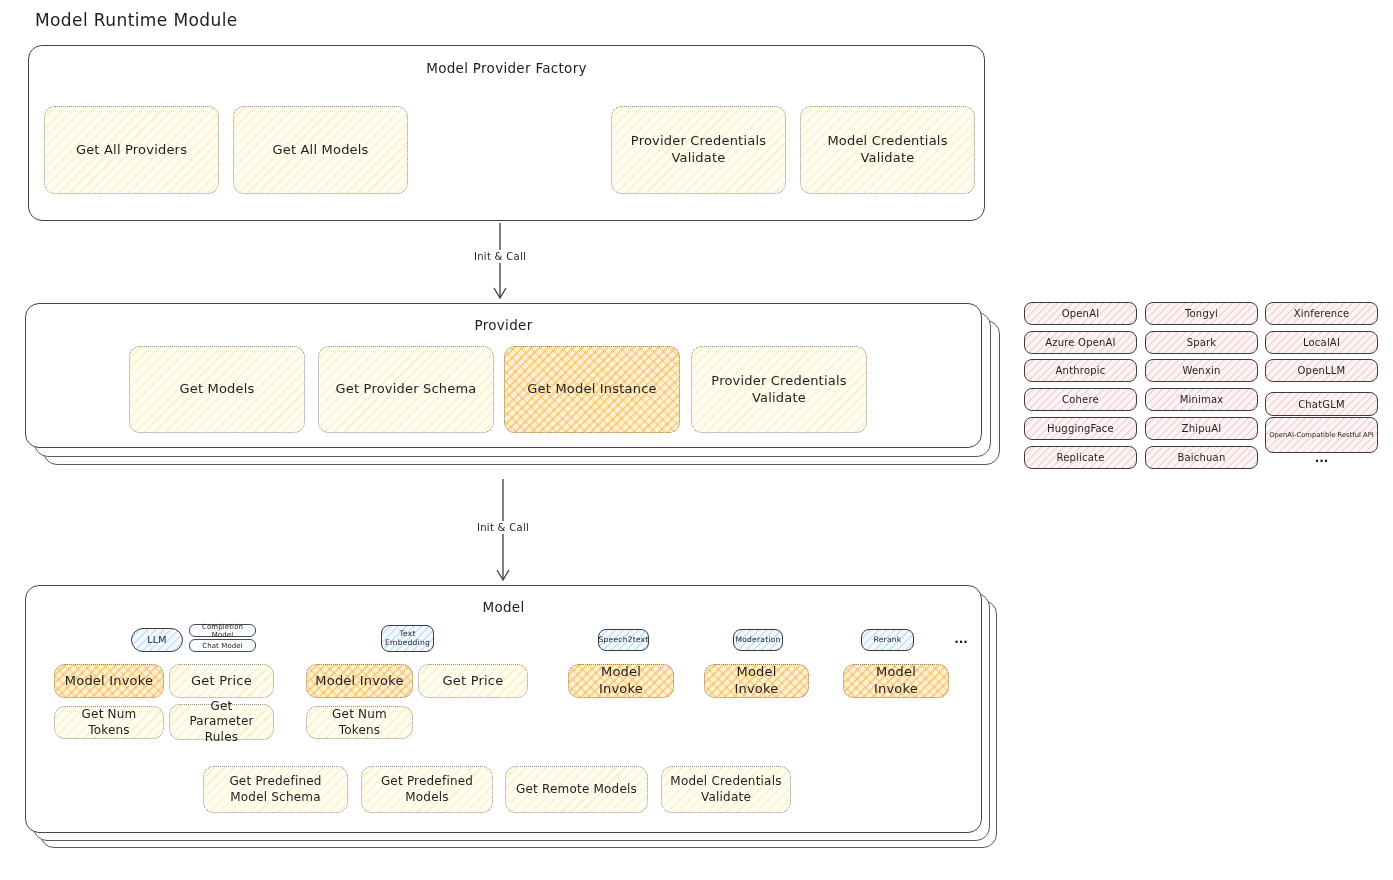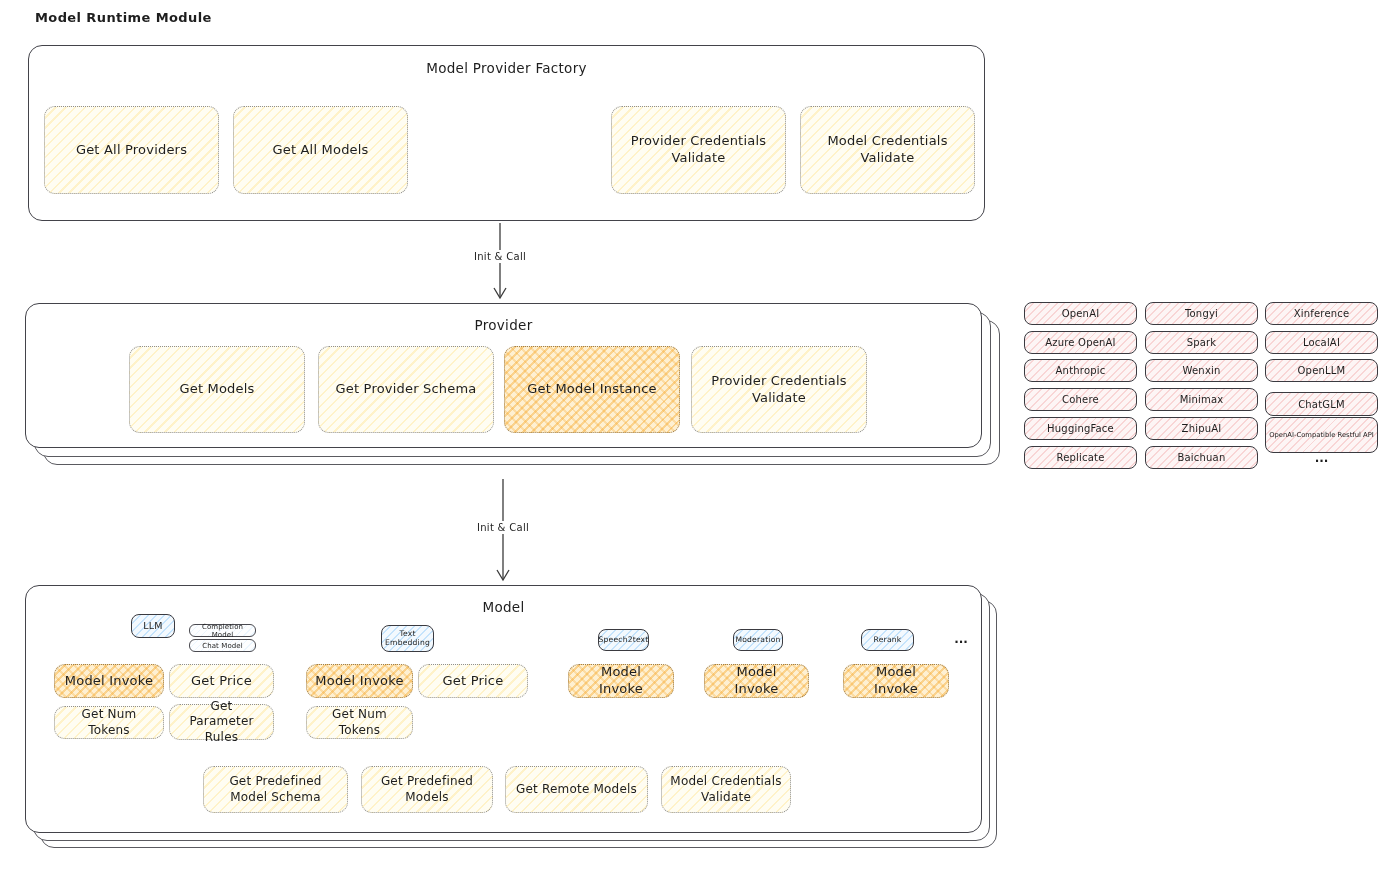--- a/index.html
+++ b/index.html
@@ -1,20 +1,20 @@
 <!DOCTYPE html>
 <html><head>
 <meta charset="utf-8">
 <style>
   * { box-sizing: border-box; margin: 0; padding: 0; }
   html, body { background: #ffffff; }
   body { font-family: "DejaVu Sans", "Liberation Sans", sans-serif; color: #1e1e1e; }
   .canvas { position: relative; width: 1393px; height: 880px; background: #ffffff; overflow: hidden; }
 
-  .diagram-title { position: absolute; font-size: 13px; font-weight: 700; letter-spacing: 0.4px; }
+  .diagram-title { position: absolute; font-size: 17px; font-weight: 400; letter-spacing: 0.4px; }
 
   .container { position: absolute; background: #ffffff; border: 1.4px solid #43434a; border-radius: 14px; }
   .stack-layer { position: absolute; background: #ffffff; border: 1.4px solid #5a5a60; border-radius: 14px; }
 
   .box-title { position: absolute; top: 14px; left: 0; width: 100%; text-align: center; font-size: 13.5px; font-weight: 500; letter-spacing: 0.3px; }
 
   .btn { position: absolute; display: flex; align-items: center; justify-content: center; text-align: center; padding: 4px 8px; line-height: 1.3; font-size: 13px; letter-spacing: 0.2px; }
   .btn-yellow {
     background:
       repeating-linear-gradient(135deg, rgba(255,213,92,0.28) 0 1.6px, rgba(255,213,92,0) 1.6px 7px),
@@ -115,21 +115,21 @@
     <line x1="10" y1="1" x2="10" y2="101" stroke="#3b3b3b" stroke-width="1.3"></line>
     <polyline points="4,92 10,102 16,92" fill="none" stroke="#3b3b3b" stroke-width="1.3"></polyline>
   </svg>
   <div class="arrow-label" style="left:503px; top:521px;">Init &amp; Call</div>
 
   <div class="stack-layer" style="left:40px; top:600px; width:957px; height:248px;"></div>
   <div class="stack-layer" style="left:33px; top:593px; width:957px; height:248px;"></div>
   <div class="container" style="left:25px; top:585px; width:957px; height:248px;">
     <div class="box-title" style="top:13px;">Model</div>
 
-    <div class="tab-blue tab-llm" style="left:105px; top:28px; width:44px; height:24px;">LLM</div>
+    <div class="tab-blue tab-llm" style="left:105px; top:42px; width:52px; height:24px;border-radius:12px;">LLM</div>
     <div class="tab-faint" style="left:163px; top:38px; width:67px; height:13px;">Completion Model</div>
     <div class="tab-faint" style="left:163px; top:53px; width:67px; height:13px;">Chat Model</div>
     <div class="tab-blue" style="left:355px; top:39px; width:53px; height:27px;">Text Embedding</div>
     <div class="tab-blue" style="left:572px; top:43px; width:51px; height:22px;">Speech2text</div>
     <div class="tab-blue" style="left:707px; top:43px; width:50px; height:22px;">Moderation</div>
     <div class="tab-blue" style="left:835px; top:43px; width:53px; height:22px;">Rerank</div>
     <div class="grid-more" style="position:absolute; left:920px; top:43px; width:30px; height:20px;">...</div>
 
     <div class="btn btn-orange" style="left:28px; top:78px; width:110px; height:34px;">Model Invoke</div>
     <div class="btn btn-yellow" style="left:143px; top:78px; width:105px; height:34px;">Get Price</div>

